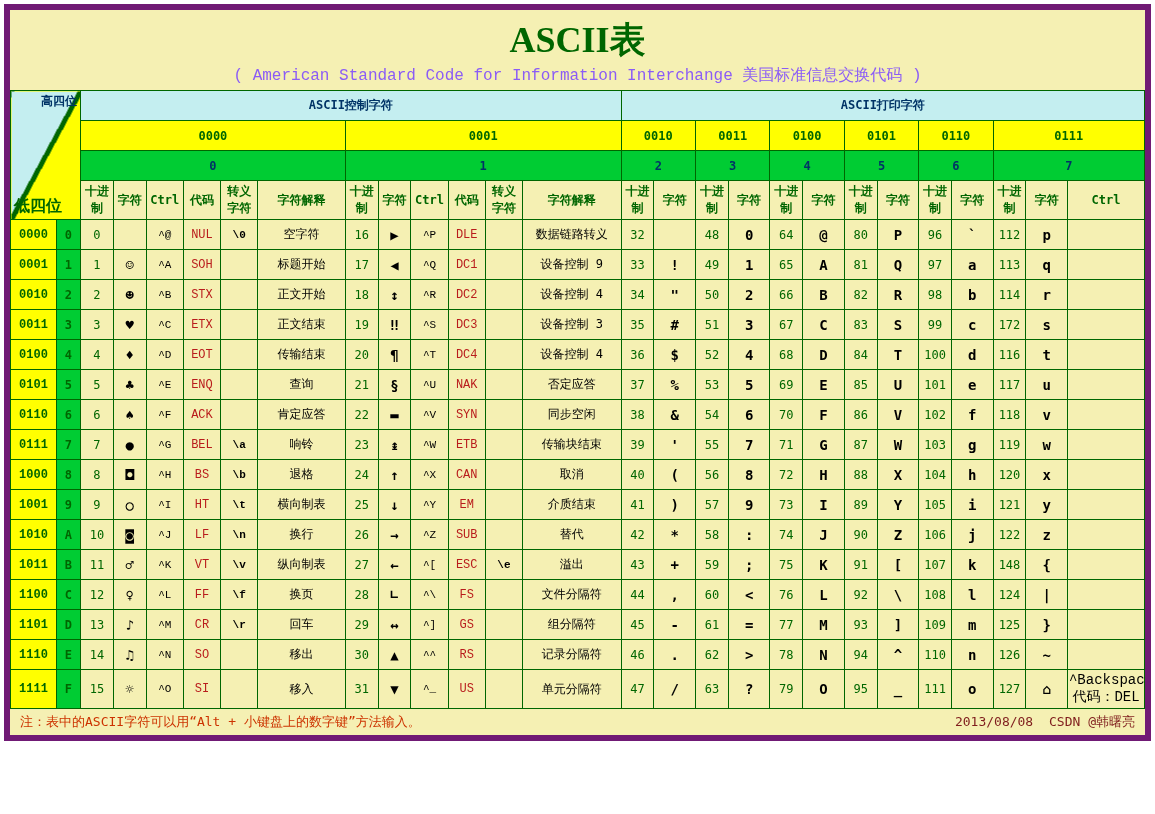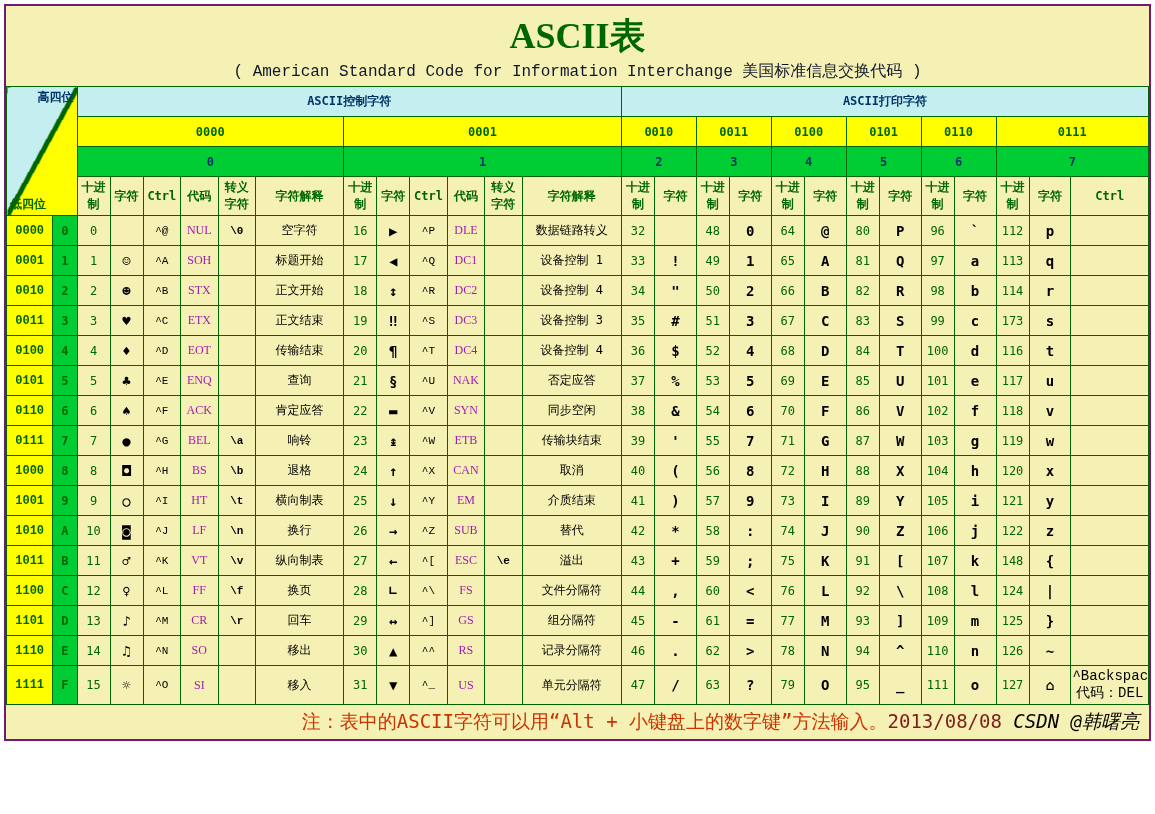--- a/index.html
+++ b/index.html
@@ -4,35 +4,35 @@
 <style>
   * { box-sizing: border-box; }
   body {
     margin: 0;
     padding: 4px;
     background: #fff;
     font-family: "Microsoft YaHei", "SimSun", monospace, sans-serif;
     width: 1155px;
   }
   .frame {
-    border: 2px solid #701a75;
+    border: 6px solid #701a75;
     background: #f5f0b3;
   }
   .title {
     text-align: center;
     font-size: 36px;
     font-weight: bold;
     color: #006600;
     padding: 6px 0 0 0;
     font-family: "SimSun", serif;
   }
   .subtitle {
     text-align: center;
     font-size: 16px;
-    color: #0f172a;
+    color: #8b5cf6;
     padding-bottom: 4px;
     font-family: "Courier New", monospace;
   }
   table {
     border-collapse: collapse;
     width: 100%;
     table-layout: fixed;
   }
   td, th {
     border: 1px solid #006600;
@@ -46,34 +46,34 @@
   .h-cyan   { background: #c4eef0; color:#003366; font-weight:bold; }
   .h-yellow { background: #ffff00; color:#006600; font-weight:bold; }
   .h-green  { background: #00cc33; color:#003366; font-weight:bold; }
   .h-pale   { background: #f5f0b3; color:#006600; font-weight:bold; }
 
   .row-label { background:#ffff00; color:#006600; font-weight:bold; font-family:"Courier New",monospace; }
   .row-hex   { background:#00cc33; color:#006600; font-weight:bold; }
 
   .dec  { color:#006600; }
   .chr  { color:#000; font-size:14px; font-weight:bold;}
-  .code { font-family:Liberation Serif, serif; color:#a21caf; }
+  .code { font-family:Liberation Mono, monospace; color:#b91c1c; }
   .ctrl { font-family:"Courier New",monospace; font-size:11px; }
   .esc  { font-family:"Courier New",monospace; font-size:11px; font-weight:bold;}
   .desc { font-size:12px; }
 
   .diag {
     background: linear-gradient(to bottom right, #c4eef0 48%, #006600 48%, #006600 52%, #ffff00 52%);
     position: relative;
     text-decoration: underline;
   }
   .diag .hi { position:absolute; top:2px; right:3px; font-size:12px; color:#003366; font-weight:bold;}
-  .diag .lo { position:absolute; bottom:2px; left:3px; font-size:12px; color:#006600; font-weight:bold;}
-
-  .footer { display:flex; justify-content:flex-end; padding:4px 10px; font-size:19px; color:#cc3300;}
+  .diag .lo { position:absolute; bottom:2px; left:3px; font-size:16px; color:#006600; font-weight:bold;}
+
+  .footer { display:flex; justify-content:space-between; padding:4px 10px; font-size:13px; color:#cc3300;}
 </style>
 </head>
 <body>
 
 <div class="frame">
   <div class="title">ASCII表</div>
   <div class="subtitle">( American Standard Code for Information Interchange  美国标准信息交换代码 )</div>
 
   <table>
     <colgroup>
@@ -199,21 +199,21 @@
           <td class="chr">☺</td>
           <td class="ctrl">^A</td>
           <td class="code">SOH</td>
           <td class="esc"></td>
           <td class="desc">标题开始</td>
           <td class="dec">17</td>
           <td class="chr">◀</td>
           <td class="ctrl">^Q</td>
           <td class="code">DC1</td>
           <td class="esc"></td>
-          <td class="desc">设备控制 1</td>
+          <td class="desc">设备控制 9</td>
           <td class="dec">33</td>
           <td class="chr">!</td>
           <td class="dec">49</td>
           <td class="chr">1</td>
           <td class="dec">65</td>
           <td class="chr">A</td>
           <td class="dec">81</td>
           <td class="chr">Q</td>
           <td class="dec">97</td>
           <td class="chr">a</td>
@@ -268,21 +268,21 @@
           <td class="dec">35</td>
           <td class="chr">#</td>
           <td class="dec">51</td>
           <td class="chr">3</td>
           <td class="dec">67</td>
           <td class="chr">C</td>
           <td class="dec">83</td>
           <td class="chr">S</td>
           <td class="dec">99</td>
           <td class="chr">c</td>
-          <td class="dec">173</td>
+          <td class="dec">172</td>
           <td class="chr">s</td>
           <td class="ctrl" style="font-size:10px"></td>
         </tr>
         <tr>
           <td class="row-label">0100</td>
           <td class="row-hex">4</td>
           <td class="dec">4</td>
           <td class="chr">♦</td>
           <td class="ctrl">^D</td>
           <td class="code">EOT</td>
@@ -627,16 +627,16 @@
           <td class="chr">⌂</td>
           <td class="ctrl" style="font-size:14px">^Backspace 代码：DEL</td>
         </tr>
       </tbody>
   </table>
 
   <div class="footer">
     <span>注：表中的ASCII字符可以用“Alt + 小键盘上的数字键”方法输入。</span>
     <span>
       <span style="color:#7f1d1d;">2013/08/08</span>
-      <span style="color:#000000; font-style:italic;">CSDN @韩曙亮</span>
+      <span style="color:#7f1d1d; margin-left:8px;">CSDN @韩曙亮</span>
     </span>
   </div>
 </div>
 
 </body></html>

